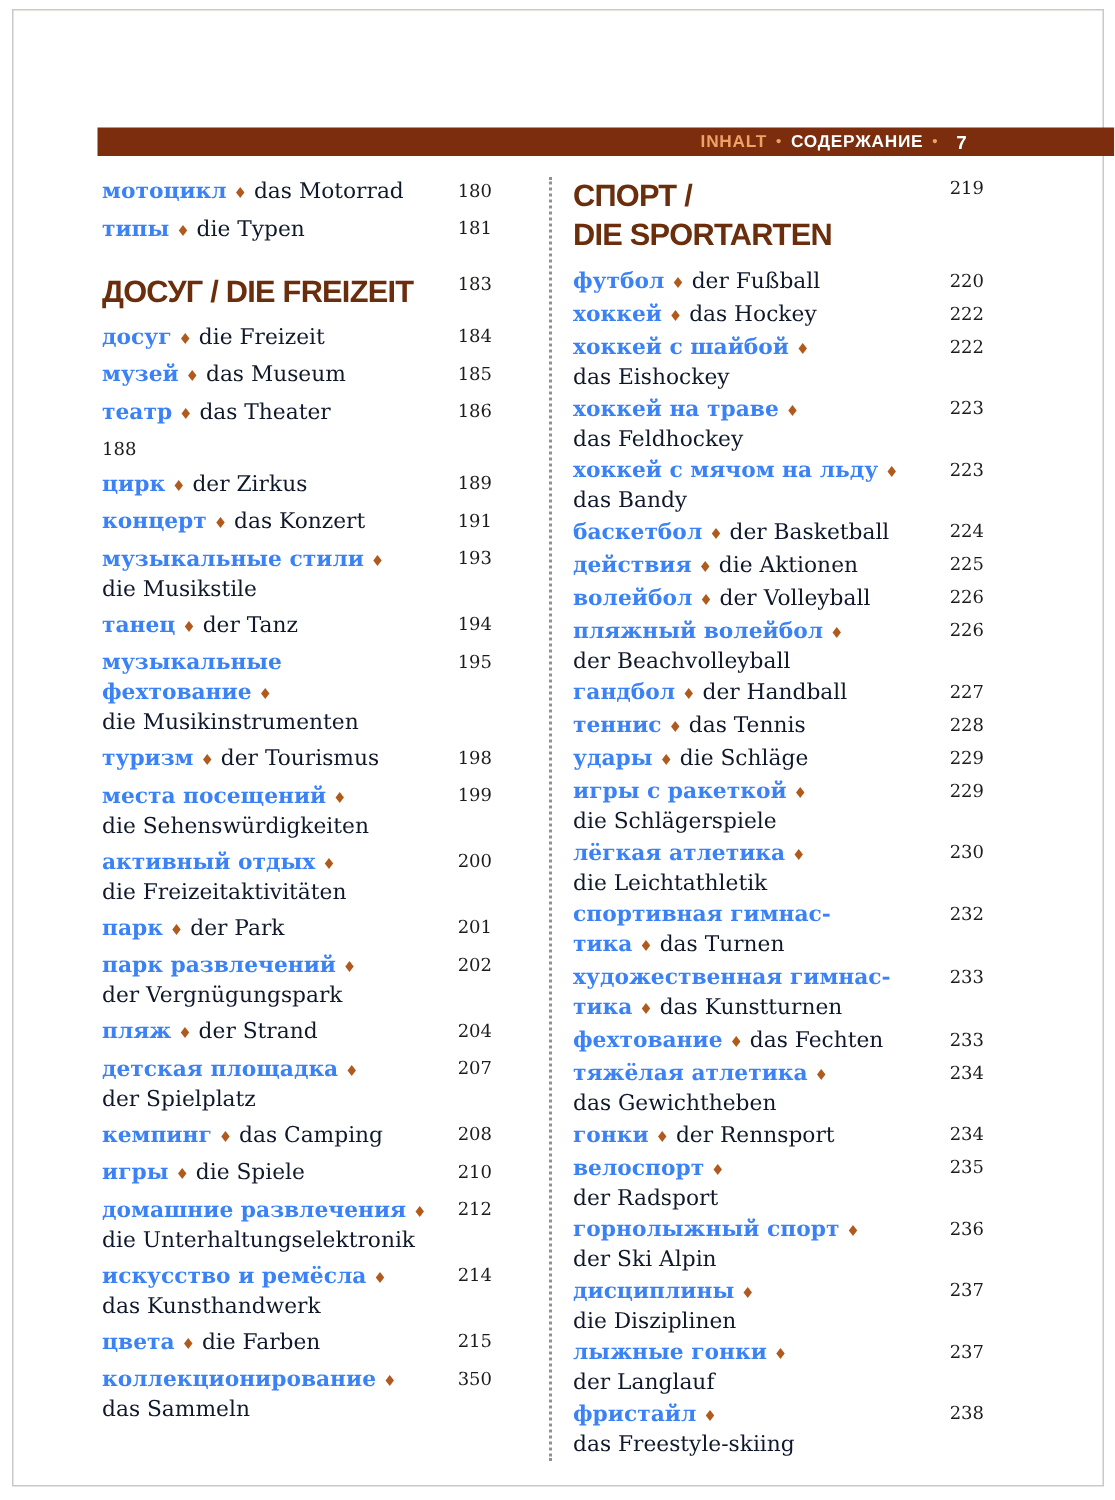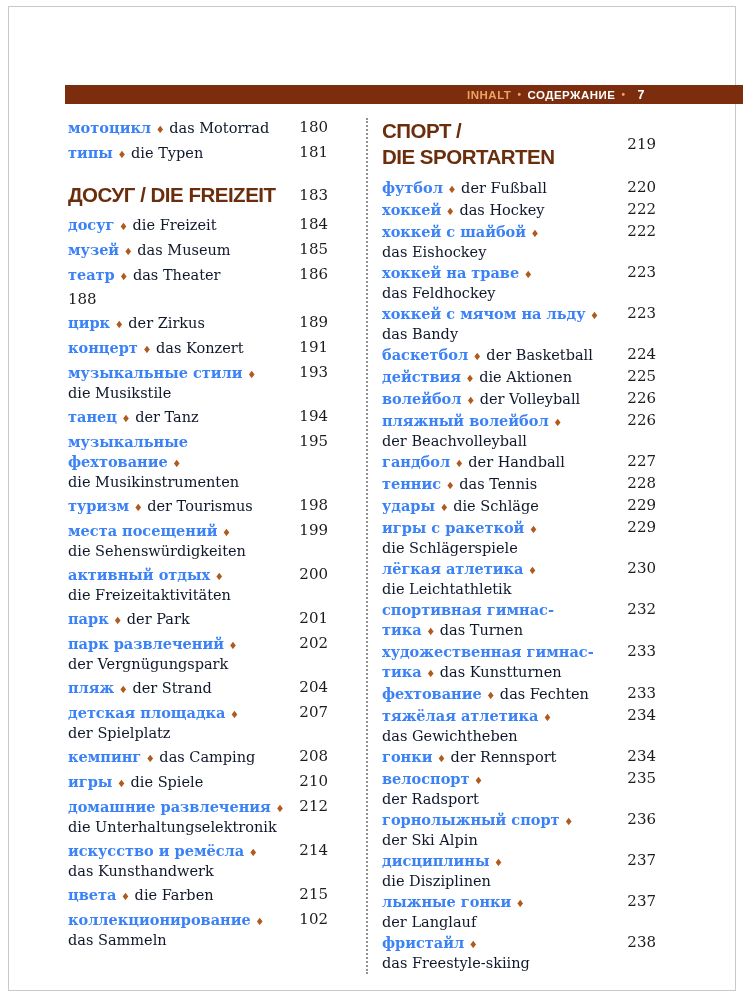--- a/index.html
+++ b/index.html
@@ -62,26 +62,26 @@
     flex: 1 1 auto;
     white-space: pre-line;
     padding-right: 6px;
   }
   .ru { font-weight: bold; color: #3b82f6; }
   .de { color: #0f172a; }
   .de-line { line-height: 19px; }
   .sep { color: #b05a1d; font-size: 10px; }
   .page-num {
     white-space: nowrap;
-    font-size: 15px;
+    font-size: 12px;
     color: #1e1c1a;
   }
   .section-row {
     display: flex;
-    align-items: center;
+    align-items: flex-start;
     margin: 18px 0 7px 0;
   }
   .section-row:first-child { margin-top: 0; margin-bottom: 8px; }
   .section-title {
     flex: 1 1 auto;
     white-space: pre;
     font-family: "Liberation Sans", sans-serif;
     font-weight: bold;
     font-size: 20.5px;
     line-height: 26px;
@@ -252,21 +252,21 @@
         </div>
         <div class="entry">
           <div class="line1">
             <span class="entry-text"><span class="ru">цвета</span> <span class="sep">♦</span> <span class="de">die Farben</span></span>
             <span class="page-num">215</span>
           </div>
         </div>
         <div class="entry">
           <div class="line1">
             <span class="entry-text"><span class="ru">коллекционирование</span> <span class="sep">♦</span></span>
-            <span class="page-num">102</span>
+            <span class="page-num">350</span>
           </div>
           <div class="de de-line">das Sammeln</div>
         </div>
       </div>
     <div class="divider"></div>
     <div class="col col-right">
         <div class="section-row">
           <span class="section-title">СПОРТ /
 DIE SPORTARTEN</span>
           <span class="page-num">219</span>

